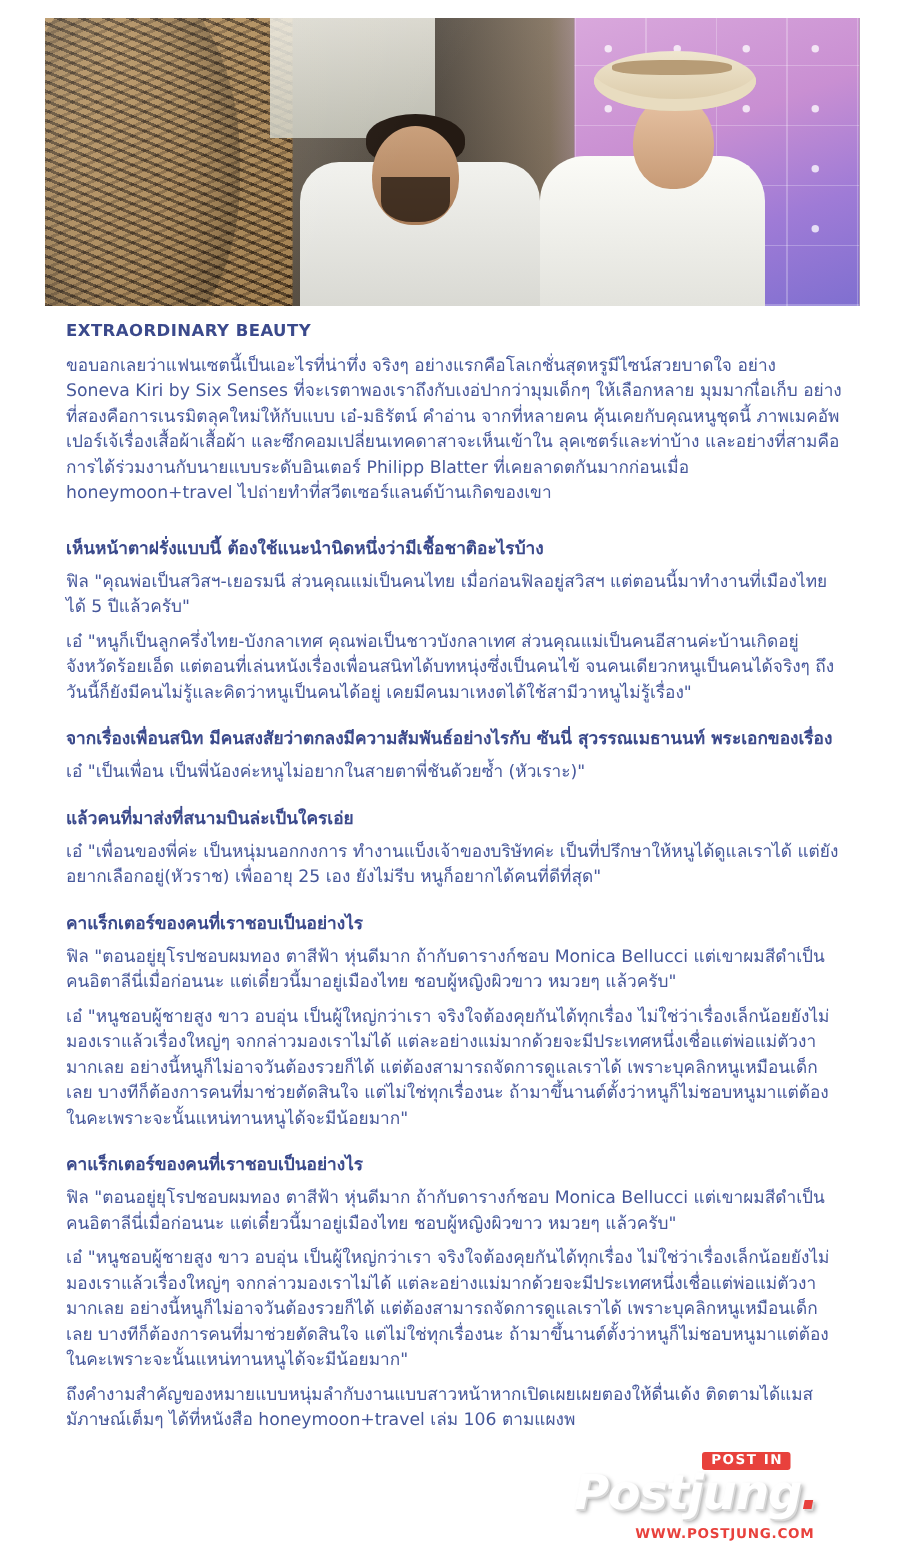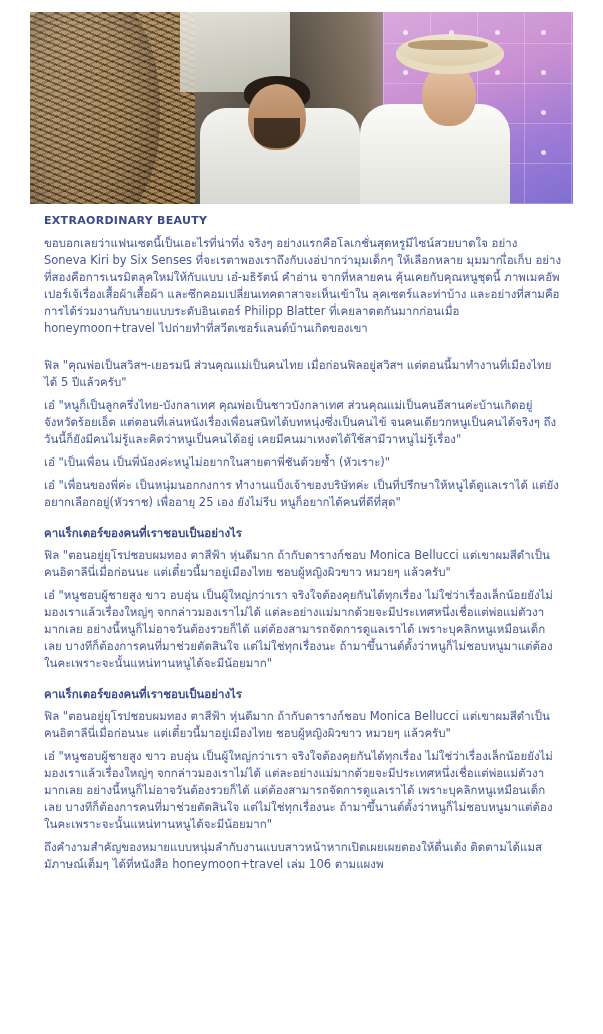--- a/index.html
+++ b/index.html
@@ -278,33 +278,41 @@
     <div class="woman-hat-band"></div>
     <div class="glare"></div>
   </div>
 
   <div class="content">
 
     <div class="heading-en">EXTRAORDINARY BEAUTY</div>
 
     <p class="lead">ขอบอกเลยว่าแฟนเซตนี้เป็นเอะไรที่น่าทึ่ง จริงๆ อย่างแรกคือโลเกชั่นสุดหรูมีไซน์สวยบาดใจ อย่าง Soneva Kiri by Six Senses ที่จะเรตาพองเราถึงกับเงอ่ปากว่ามุมเด็กๆ ให้เลือกหลาย มุมมากเื่อเก็บ อย่างที่สองคือการเนรมิตลุคใหม่ให้กับแบบ เอ๋-มธิรัตน์ คำอ่าน จากที่หลายคน คุ้นเคยกับคุณหนูชุดนี้ ภาพเมคอัพเปอร์เจ้เรื่องเสื้อผ้าเสื้อผ้า และซึกคอมเปลี่ยนเทคดาสาจะเห็นเข้าใน ลุคเซตร์และท่าบ้าง และอย่างที่สามคือ การได้ร่วมงานกับนายแบบระดับอินเตอร์ Philipp Blatter ที่เคยลาดตกันมากก่อนเมื่อ honeymoon+travel ไปถ่ายทำที่สวีตเซอร์แลนด์บ้านเกิดของเขา</p>
 
+    <div class="q-head">เห็นหน้าตาฝรั่งแบบนี้ ต้องใช้แนะนำนิดหนึ่งว่ามีเชื้อชาติอะไรบ้าง</div>
     <p class="ans">ฟิล "คุณพ่อเป็นสวิสฯ-เยอรมนี ส่วนคุณแม่เป็นคนไทย เมื่อก่อนฟิลอยู่สวิสฯ แต่ตอนนี้มาทำงานที่เมืองไทยได้ 5 ปีแล้วครับ"</p>
     <p class="ans">เอ๋ "หนูก็เป็นลูกครึ่งไทย-บังกลาเทศ คุณพ่อเป็นชาวบังกลาเทศ ส่วนคุณแม่เป็นคนอีสานค่ะบ้านเกิดอยู่จังหวัดร้อยเอ็ด แต่ตอนที่เล่นหนังเรื่องเพื่อนสนิทได้บทหนุ่งซึ่งเป็นคนไข้ จนคนเดียวกหนูเป็นคนได้จริงๆ ถึงวันนี้ก็ยังมีคนไม่รู้และคิดว่าหนูเป็นคนได้อยู่ เคยมีคนมาเหงตได้ใช้สามีวาหนูไม่รู้เรื่อง"</p>
 
+    <div class="q-head">จากเรื่องเพื่อนสนิท มีคนสงสัยว่าตกลงมีความสัมพันธ์อย่างไรกับ ซันนี่ สุวรรณเมธานนท์ พระเอกของเรื่อง</div>
     <p class="ans">เอ๋ "เป็นเพื่อน เป็นพี่น้องค่ะหนูไม่อยากในสายตาพี่ชันด้วยซ้ำ (หัวเราะ)"</p>
 
+    <div class="q-head">แล้วคนที่มาส่งที่สนามบินล่ะเป็นใครเอ่ย</div>
     <p class="ans">เอ๋ "เพื่อนของพี่ค่ะ เป็นหนุ่มนอกกงการ ทำงานแบ็งเจ้าของบริษัทค่ะ เป็นที่ปรึกษาให้หนูได้ดูแลเราได้ แต่ยังอยากเลือกอยู่(หัวราช) เพื่ออายุ 25 เอง ยังไม่รีบ หนูก็อยากได้คนที่ดีที่สุด"</p>
 
     <div class="q-head">คาแร็กเตอร์ของคนที่เราชอบเป็นอย่างไร</div>
     <p class="ans">ฟิล "ตอนอยู่ยุโรปชอบผมทอง ตาสีฟ้า หุ่นดีมาก ถ้ากับดารางก์ชอบ Monica Bellucci แต่เขาผมสีดำเป็นคนอิตาลีนี่เมื่อก่อนนะ แต่เดี๋ยวนี้มาอยู่เมืองไทย ชอบผู้หญิงผิวขาว หมวยๆ แล้วครับ"</p>
     <p class="ans">เอ๋ "หนูชอบผู้ชายสูง ขาว อบอุ่น เป็นผู้ใหญ่กว่าเรา จริงใจต้องคุยกันได้ทุกเรื่อง ไม่ใช่ว่าเรื่องเล็กน้อยยังไม่มองเราแล้วเรื่องใหญ่ๆ จกกล่าวมองเราไม่ได้ แต่ละอย่างแม่มากด้วยจะมีประเทศหนึ่งเชื่อแต่พ่อแม่ตัวงามากเลย อย่างนี้หนูก็ไม่อาจวันต้องรวยก็ได้ แต่ต้องสามารถจัดการดูแลเราได้ เพราะบุคลิกหนูเหมือนเด็กเลย บางทีก็ต้องการคนที่มาช่วยตัดสินใจ แต่ไม่ใช่ทุกเรื่องนะ ถ้ามาขึ้นานต์ตั้งว่าหนูก็ไม่ชอบหนูมาแต่ต้องในคะเพราะจะนั้นแหน่ทานหนูได้จะมีน้อยมาก"</p>
 
     <div class="q-head">คาแร็กเตอร์ของคนที่เราชอบเป็นอย่างไร</div>
     <p class="ans">ฟิล "ตอนอยู่ยุโรปชอบผมทอง ตาสีฟ้า หุ่นดีมาก ถ้ากับดารางก์ชอบ Monica Bellucci แต่เขาผมสีดำเป็นคนอิตาลีนี่เมื่อก่อนนะ แต่เดี๋ยวนี้มาอยู่เมืองไทย ชอบผู้หญิงผิวขาว หมวยๆ แล้วครับ"</p>
     <p class="ans">เอ๋ "หนูชอบผู้ชายสูง ขาว อบอุ่น เป็นผู้ใหญ่กว่าเรา จริงใจต้องคุยกันได้ทุกเรื่อง ไม่ใช่ว่าเรื่องเล็กน้อยยังไม่มองเราแล้วเรื่องใหญ่ๆ จกกล่าวมองเราไม่ได้ แต่ละอย่างแม่มากด้วยจะมีประเทศหนึ่งเชื่อแต่พ่อแม่ตัวงามากเลย อย่างนี้หนูก็ไม่อาจวันต้องรวยก็ได้ แต่ต้องสามารถจัดการดูแลเราได้ เพราะบุคลิกหนูเหมือนเด็กเลย บางทีก็ต้องการคนที่มาช่วยตัดสินใจ แต่ไม่ใช่ทุกเรื่องนะ ถ้ามาขึ้นานต์ตั้งว่าหนูก็ไม่ชอบหนูมาแต่ต้องในคะเพราะจะนั้นแหน่ทานหนูได้จะมีน้อยมาก"</p>
 
     <p class="ans">ถึงคำงามสำคัญของหมายแบบหนุ่มลำกับงานแบบสาวหน้าหากเปิดเผยเผยตองให้ดื่นเด้ง ติดตามได้แมสมัภาษณ์เต็มๆ ได้ที่หนังสือ honeymoon+travel เล่ม 106 ตามแผงพ</p>
 
   </div>
 
+  <div class="watermark">
+    <span class="wm-badge">POST IN</span>
+    <span class="wm-main"><span>Postjung</span><span class="dot">.</span></span>
+    <span class="wm-url">WWW.POSTJUNG.COM</span>
+  </div>
 
 </div>
 
 </body></html>

